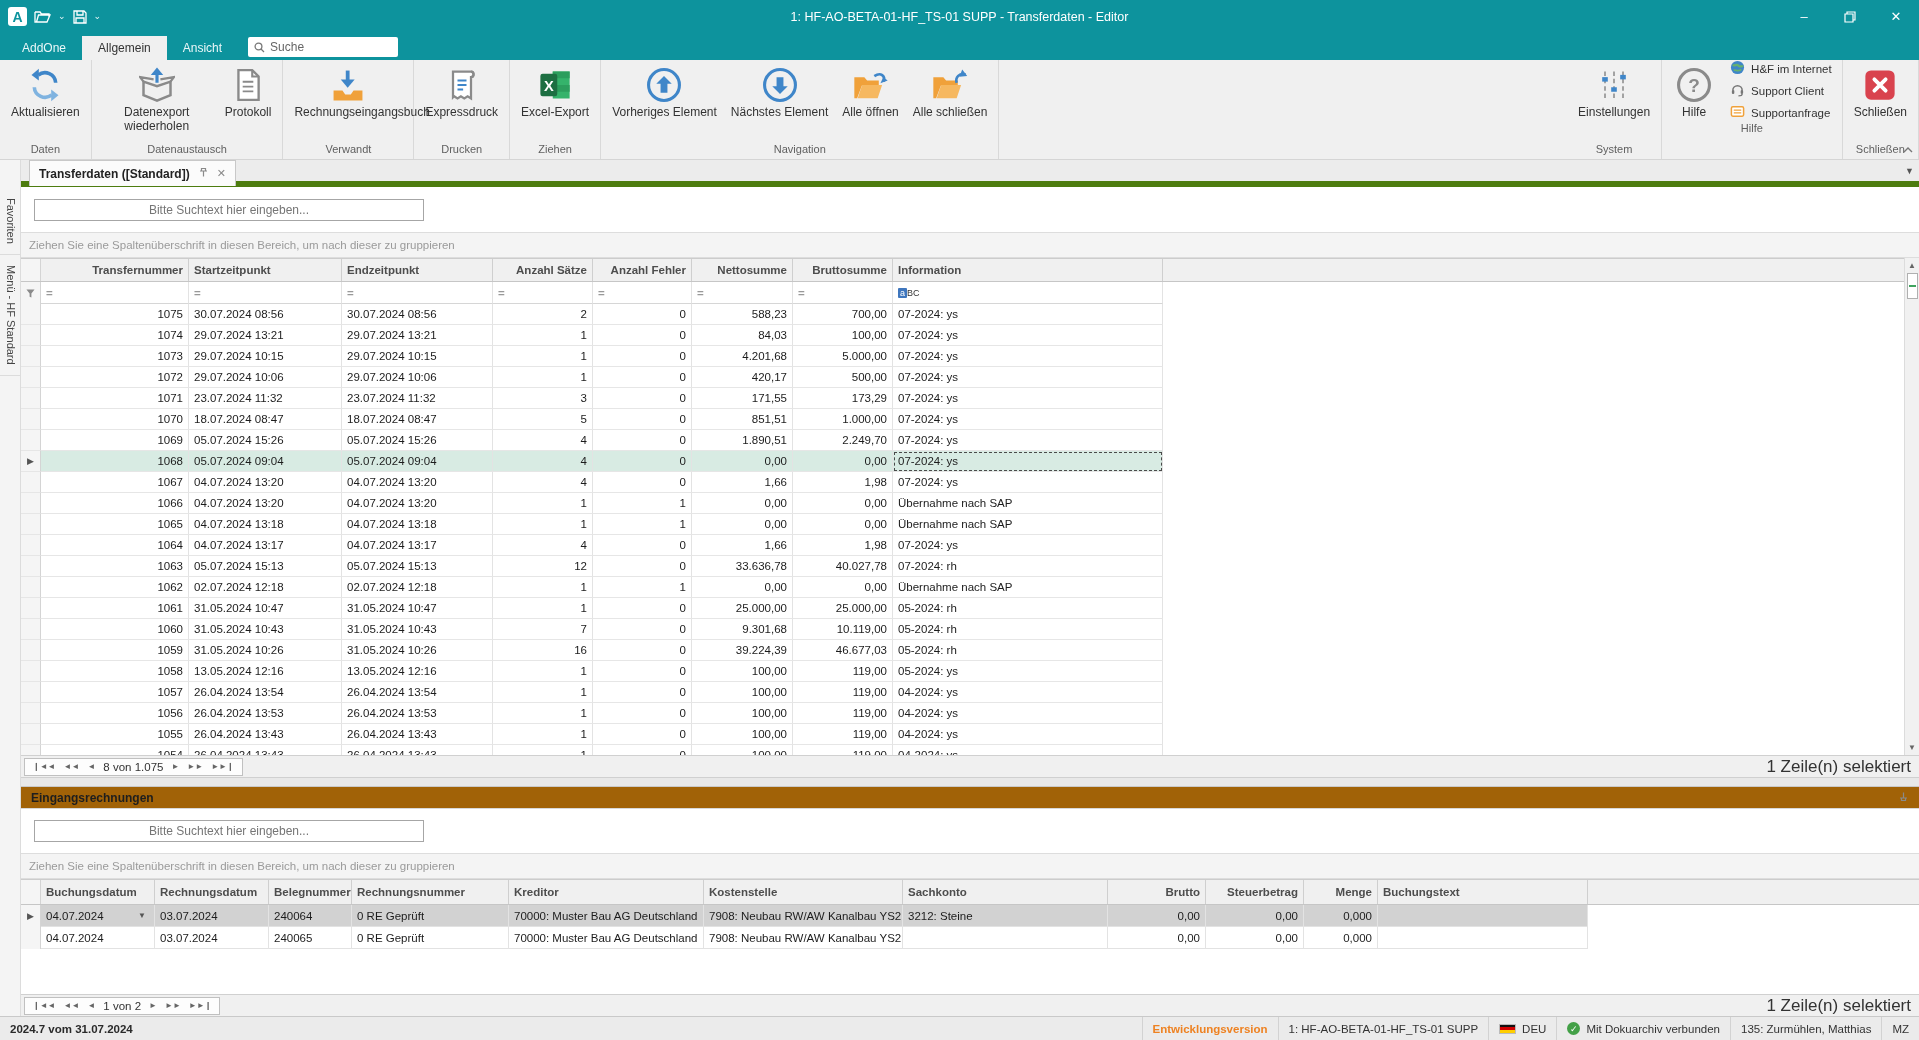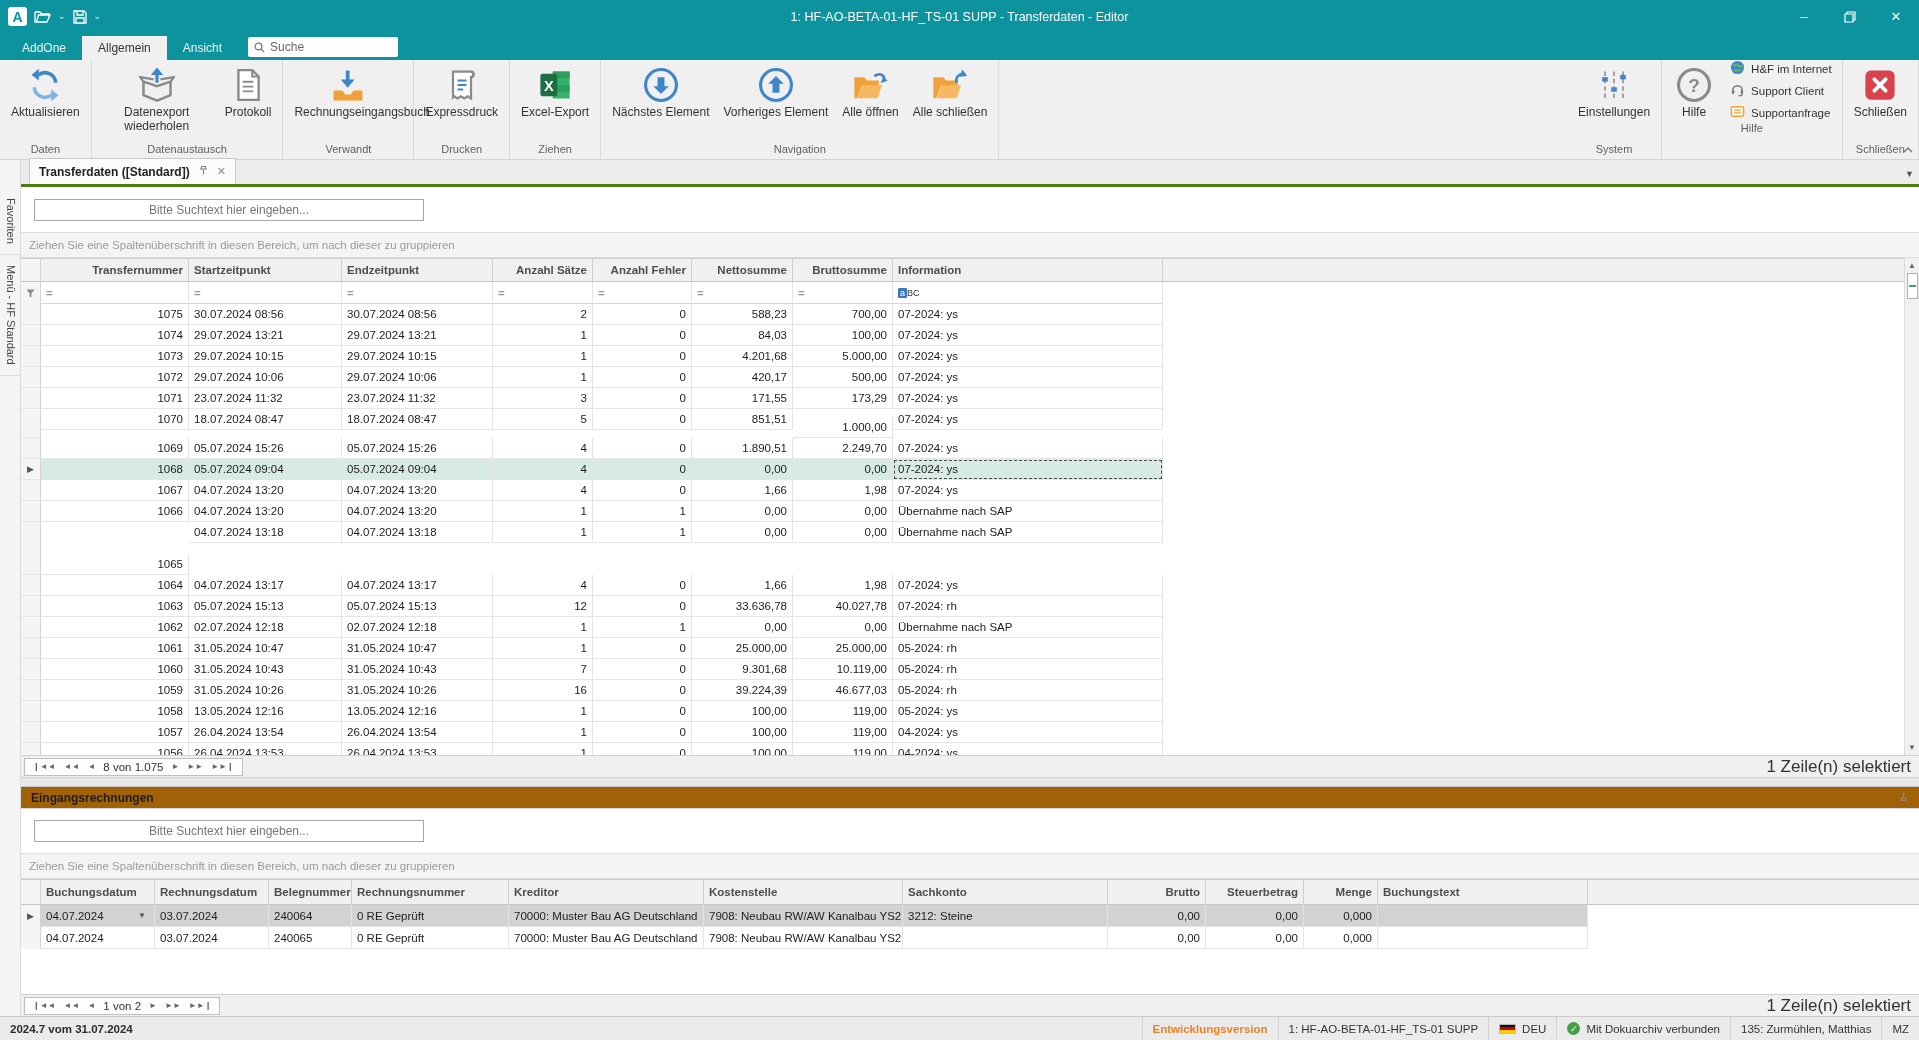--- a/index.html
+++ b/index.html
@@ -36,21 +36,21 @@
   .rlink { display:flex; align-items:center; gap:6px; font-size:11.5px; color:#333; }
   .ribbon-collapse { position:absolute; right:6px; bottom:3px; color:#777; }
 
   
   .workspace { flex:1; display:flex; min-height:0; background:#fff; }
   .sidebar { width:21px; background:#f4f4f4; border-right:1px solid #dcdcdc; display:flex; flex-direction:column; padding-top:28px; flex:0 0 auto; }
   .side-item { writing-mode:vertical-rl; font-size:11px; color:#444; padding:10px 3px; border-bottom:1px solid #dcdcdc; white-space:nowrap; }
   .main { flex:1; display:flex; flex-direction:column; min-width:0; }
 
   
-  .doctabbar { height:27px; background:#ececec; display:flex; align-items:flex-end; border-bottom:3px solid #4d7c0f; position:relative; flex:0 0 auto; }
+  .doctabbar { height:27px; background:#ececec; display:flex; align-items:flex-start; border-bottom:6px solid #4d7c0f; position:relative; flex:0 0 auto; }
   .doctab { background:#fbfbfb; border:1px solid #c8c8c8; border-bottom:none; height:26px; display:flex; align-items:center; gap:8px; padding:0 9px; margin-left:8px; }
   .doctab .dlabel { font-weight:bold; font-size:12px; color:#222; }
   .doctab .dico { color:#8a8a8a; font-size:11px; }
   .tabbar-arrow { position:absolute; right:5px; bottom:5px; color:#555; font-size:9px; }
 
   
   .searcharea { height:45px; background:#fff; display:flex; align-items:center; padding-left:13px; flex:0 0 auto; }
   .searchbox { width:390px; height:22px; border:1px solid #a6a6a6; background:#fff; font-size:12px; color:#999; padding:0 6px; font-family:"Liberation Sans",sans-serif;text-align:center; }
   .grouphint { height:26px; background:#f4f4f4; border-top:1px solid #ddd; border-bottom:1px solid #ddd; display:flex; align-items:center; padding-left:8px; color:#9a9a9a; font-size:11.5px; flex:0 0 auto; }
 
@@ -242,33 +242,33 @@
           </div>
         </div>
         <div class="rglabel">Ziehen</div>
       </div>
       <div class="rgroup">
         <div class="rbuttons">
           <div class="rbtn">
             <span class="ricon">
               <svg width="38" height="38" viewBox="0 0 32 32">
                 <circle cx="16" cy="16" r="13" fill="none" stroke="#3f86c9" stroke-width="2.6"></circle>
-                <path d="M16 23.5L9.5 17h3.6V9.5h5.8V17h3.6z" fill="#3f86c9"></path>
-              </svg>
-            </span>
-            <span class="rlabel">Nächstes Element</span>
+                <path d="M16 8.5l6.5 6.5h-3.6v7.5h-5.8V15h-3.6z" fill="#3f86c9"></path>
+              </svg>
+            </span>
+            <span class="rlabel">Vorheriges Element</span>
           </div>
           <div class="rbtn">
             <span class="ricon">
               <svg width="38" height="38" viewBox="0 0 32 32">
                 <circle cx="16" cy="16" r="13" fill="none" stroke="#3f86c9" stroke-width="2.6"></circle>
-                <path d="M16 8.5l6.5 6.5h-3.6v7.5h-5.8V15h-3.6z" fill="#3f86c9"></path>
-              </svg>
-            </span>
-            <span class="rlabel">Vorheriges Element</span>
+                <path d="M16 23.5L9.5 17h3.6V9.5h5.8V17h3.6z" fill="#3f86c9"></path>
+              </svg>
+            </span>
+            <span class="rlabel">Nächstes Element</span>
           </div>
           <div class="rbtn">
             <span class="ricon">
               <svg width="40" height="36" viewBox="0 0 36 32">
                 <path d="M3 9h9l2.5 3H25v4H10l-4.5 12H3z" fill="#f0a13a"></path>
                 <path d="M10 16h18l-4 12H6z" fill="#f6b860"></path>
                 <path d="M21 8c6-4 10 0 8.5 5" fill="none" stroke="#3f86c9" stroke-width="2.4"></path>
                 <polygon points="26.5,14.5 33,12 29,9" fill="#3f86c9"></polygon>
               </svg>
             </span>
@@ -493,21 +493,21 @@
               <div class="gcell" style="width: 270px; flex: 0 0 270px;">07-2024: ys</div>
             </div>
             <div class="grow trow">
               <div class="indcell"></div>
               <div class="gcell r" style="width: 148px; flex: 0 0 148px;">1070</div>
               <div class="gcell" style="width: 153px; flex: 0 0 153px;">18.07.2024 08:47</div>
               <div class="gcell" style="width: 151px; flex: 0 0 151px;">18.07.2024 08:47</div>
               <div class="gcell r" style="width: 100px; flex: 0 0 100px;">5</div>
               <div class="gcell r" style="width: 99px; flex: 0 0 99px;">0</div>
               <div class="gcell r" style="width: 101px; flex: 0 0 101px;">851,51</div>
-              <div class="gcell r" style="width: 100px; flex: 0 0 100px; margin-top: 8px;">1.000,00</div>
+              <div class="gcell r" style="width: 100px; flex: 0 0 100px;">1.000,00</div>
               <div class="gcell" style="width: 270px; flex: 0 0 270px;">07-2024: ys</div>
             </div>
             <div class="grow trow">
               <div class="indcell"></div>
               <div class="gcell r" style="width: 148px; flex: 0 0 148px;">1069</div>
               <div class="gcell" style="width: 153px; flex: 0 0 153px;">05.07.2024 15:26</div>
               <div class="gcell" style="width: 151px; flex: 0 0 151px;">05.07.2024 15:26</div>
               <div class="gcell r" style="width: 100px; flex: 0 0 100px;">4</div>
               <div class="gcell r" style="width: 99px; flex: 0 0 99px;">0</div>
               <div class="gcell r" style="width: 101px; flex: 0 0 101px;">1.890,51</div>
@@ -542,21 +542,21 @@
               <div class="gcell" style="width: 153px; flex: 0 0 153px;">04.07.2024 13:20</div>
               <div class="gcell" style="width: 151px; flex: 0 0 151px;">04.07.2024 13:20</div>
               <div class="gcell r" style="width: 100px; flex: 0 0 100px;">1</div>
               <div class="gcell r" style="width: 99px; flex: 0 0 99px;">1</div>
               <div class="gcell r" style="width: 101px; flex: 0 0 101px;">0,00</div>
               <div class="gcell r" style="width: 100px; flex: 0 0 100px;">0,00</div>
               <div class="gcell" style="width: 270px; flex: 0 0 270px;">Übernahme nach SAP</div>
             </div>
             <div class="grow trow">
               <div class="indcell"></div>
-              <div class="gcell r" style="width: 148px; flex: 0 0 148px; margin-top: 32px;">1065</div>
+              <div class="gcell r" style="width: 148px; flex: 0 0 148px;">1065</div>
               <div class="gcell" style="width: 153px; flex: 0 0 153px;">04.07.2024 13:18</div>
               <div class="gcell" style="width: 151px; flex: 0 0 151px;">04.07.2024 13:18</div>
               <div class="gcell r" style="width: 100px; flex: 0 0 100px;">1</div>
               <div class="gcell r" style="width: 99px; flex: 0 0 99px;">1</div>
               <div class="gcell r" style="width: 101px; flex: 0 0 101px;">0,00</div>
               <div class="gcell r" style="width: 100px; flex: 0 0 100px;">0,00</div>
               <div class="gcell" style="width: 270px; flex: 0 0 270px;">Übernahme nach SAP</div>
             </div>
             <div class="grow trow">
               <div class="indcell"></div>

